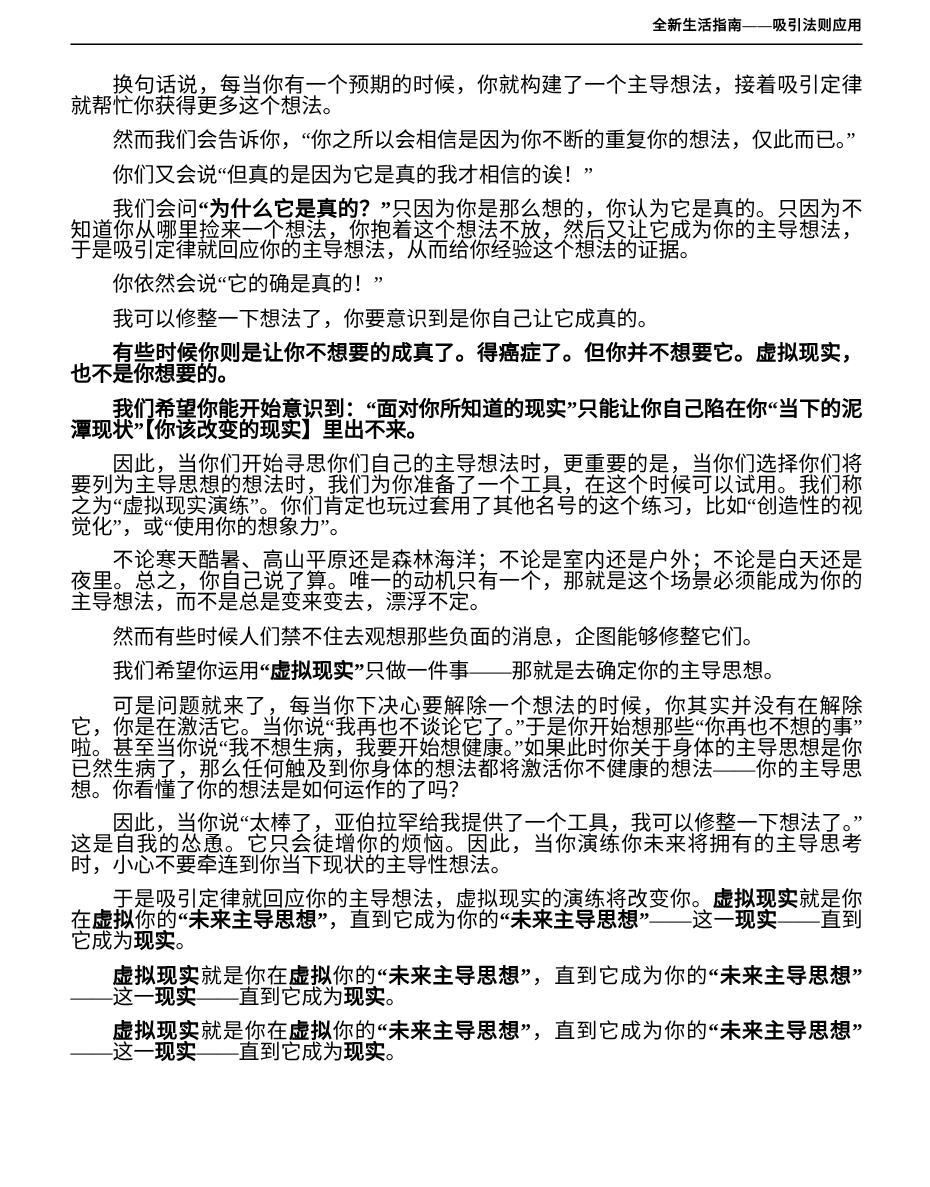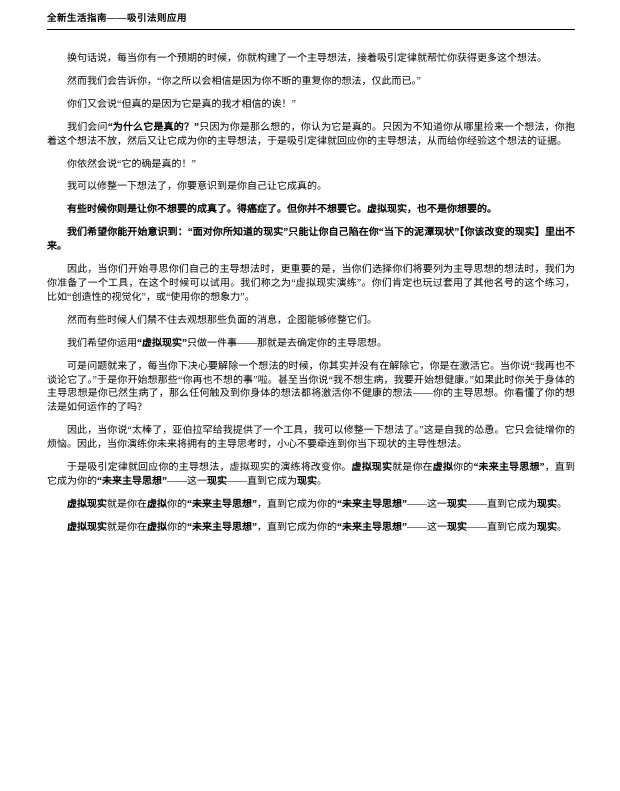--- a/index.html
+++ b/index.html
@@ -12,37 +12,37 @@
     width: 620px;
     height: 791px;
     background: #ffffff;
     box-sizing: border-box;
     padding: 12px 45px 0 47px;
     overflow: hidden;
     font-family: "Liberation Serif", "DejaVu Serif", serif;
     color: #000000;
   }
   .header {
-    text-align: left;
+    text-align: right;
     font-size: 9.5px;
     font-weight: bold;
     line-height: 12px;
     letter-spacing: 0.5px;
   }
   .header-rule {
     height: 0;
     border-top: 1.6px solid #000000;
     margin-top: 5px;
   }
   .body-text {
     margin-top: 21px;
   }
   .para {
     margin: 0 0 9px 0;
-    font-size: 10px;
+    font-size: 14px;
     line-height: 13.9px;
     text-align: justify;
     text-indent: 2em;
     word-break: break-all;
   }
   .b {
     font-weight: bold;
   }
 </style>
 </head>
@@ -56,20 +56,21 @@
   <div class="body-text" id="paragraphs">
       <p class="para"><span>换句话说，每当你有一个预期的时候，你就构建了一个主导想法，接着吸引定律就帮忙你获得更多这个想法。</span></p>
       <p class="para"><span>然而我们会告诉你，“你之所以会相信是因为你不断的重复你的想法，仅此而已。”</span></p>
       <p class="para"><span>你们又会说“但真的是因为它是真的我才相信的诶！”</span></p>
       <p class="para"><span>我们会问</span><span class="b">“为什么它是真的？”</span><span>只因为你是那么想的，你认为它是真的。只因为不知道你从哪里捡来一个想法，你抱着这个想法不放，然后又让它成为你的主导想法，于是吸引定律就回应你的主导想法，从而给你经验这个想法的证据。</span></p>
       <p class="para"><span>你依然会说“它的确是真的！”</span></p>
       <p class="para"><span>我可以修整一下想法了，你要意识到是你自己让它成真的。</span></p>
       <p class="para"><span class="b">有些时候你则是让你不想要的成真了。得癌症了。但你并不想要它。虚拟现实，也不是你想要的。</span></p>
       <p class="para"><span class="b">我们希望你能开始意识到：“面对你所知道的现实”只能让你自己陷在你“当下的泥潭现状”【你该改变的现实】里出不来。</span></p>
       <p class="para"><span>因此，当你们开始寻思你们自己的主导想法时，更重要的是，当你们选择你们将要列为主导思想的想法时，我们为你准备了一个工具，在这个时候可以试用。我们称之为“虚拟现实演练”。你们肯定也玩过套用了其他名号的这个练习，比如“创造性的视觉化”，或“使用你的想象力”。</span></p>
+      <p class="para"><span>不论寒天酷暑、高山平原还是森林海洋；不论是室内还是户外；不论是白天还是夜里。总之，你自己说了算。唯一的动机只有一个，那就是这个场景必须能成为你的主导想法，而不是总是变来变去，漂浮不定。</span></p>
       <p class="para"><span>然而有些时候人们禁不住去观想那些负面的消息，企图能够修整它们。</span></p>
       <p class="para"><span>我们希望你运用</span><span class="b">“虚拟现实”</span><span>只做一件事——那就是去确定你的主导思想。</span></p>
       <p class="para"><span>可是问题就来了，每当你下决心要解除一个想法的时候，你其实并没有在解除它，你是在激活它。当你说“我再也不谈论它了。”于是你开始想那些“你再也不想的事”啦。甚至当你说“我不想生病，我要开始想健康。”如果此时你关于身体的主导思想是你已然生病了，那么任何触及到你身体的想法都将激活你不健康的想法——你的主导思想。你看懂了你的想法是如何运作的了吗？</span></p>
       <p class="para"><span>因此，当你说“太棒了，亚伯拉罕给我提供了一个工具，我可以修整一下想法了。”这是自我的怂恿。它只会徒增你的烦恼。因此，当你演练你未来将拥有的主导思考时，小心不要牵连到你当下现状的主导性想法。</span></p>
       <p class="para"><span>于是吸引定律就回应你的主导想法，虚拟现实的演练将改变你。</span><span class="b">虚拟现实</span><span>就是你在</span><span class="b">虚拟</span><span>你的</span><span class="b">“未来主导思想”</span><span>，直到它成为你的</span><span class="b">“未来主导思想”</span><span>——这一</span><span class="b">现实</span><span>——直到它成为</span><span class="b">现实</span><span>。</span></p>
       <p class="para"><span class="b">虚拟现实</span><span>就是你在</span><span class="b">虚拟</span><span>你的</span><span class="b">“未来主导思想”</span><span>，直到它成为你的</span><span class="b">“未来主导思想”</span><span>——这一</span><span class="b">现实</span><span>——直到它成为</span><span class="b">现实</span><span>。</span></p>
       <p class="para"><span class="b">虚拟现实</span><span>就是你在</span><span class="b">虚拟</span><span>你的</span><span class="b">“未来主导思想”</span><span>，直到它成为你的</span><span class="b">“未来主导思想”</span><span>——这一</span><span class="b">现实</span><span>——直到它成为</span><span class="b">现实</span><span>。</span></p>
     </div>
 </div>
 

